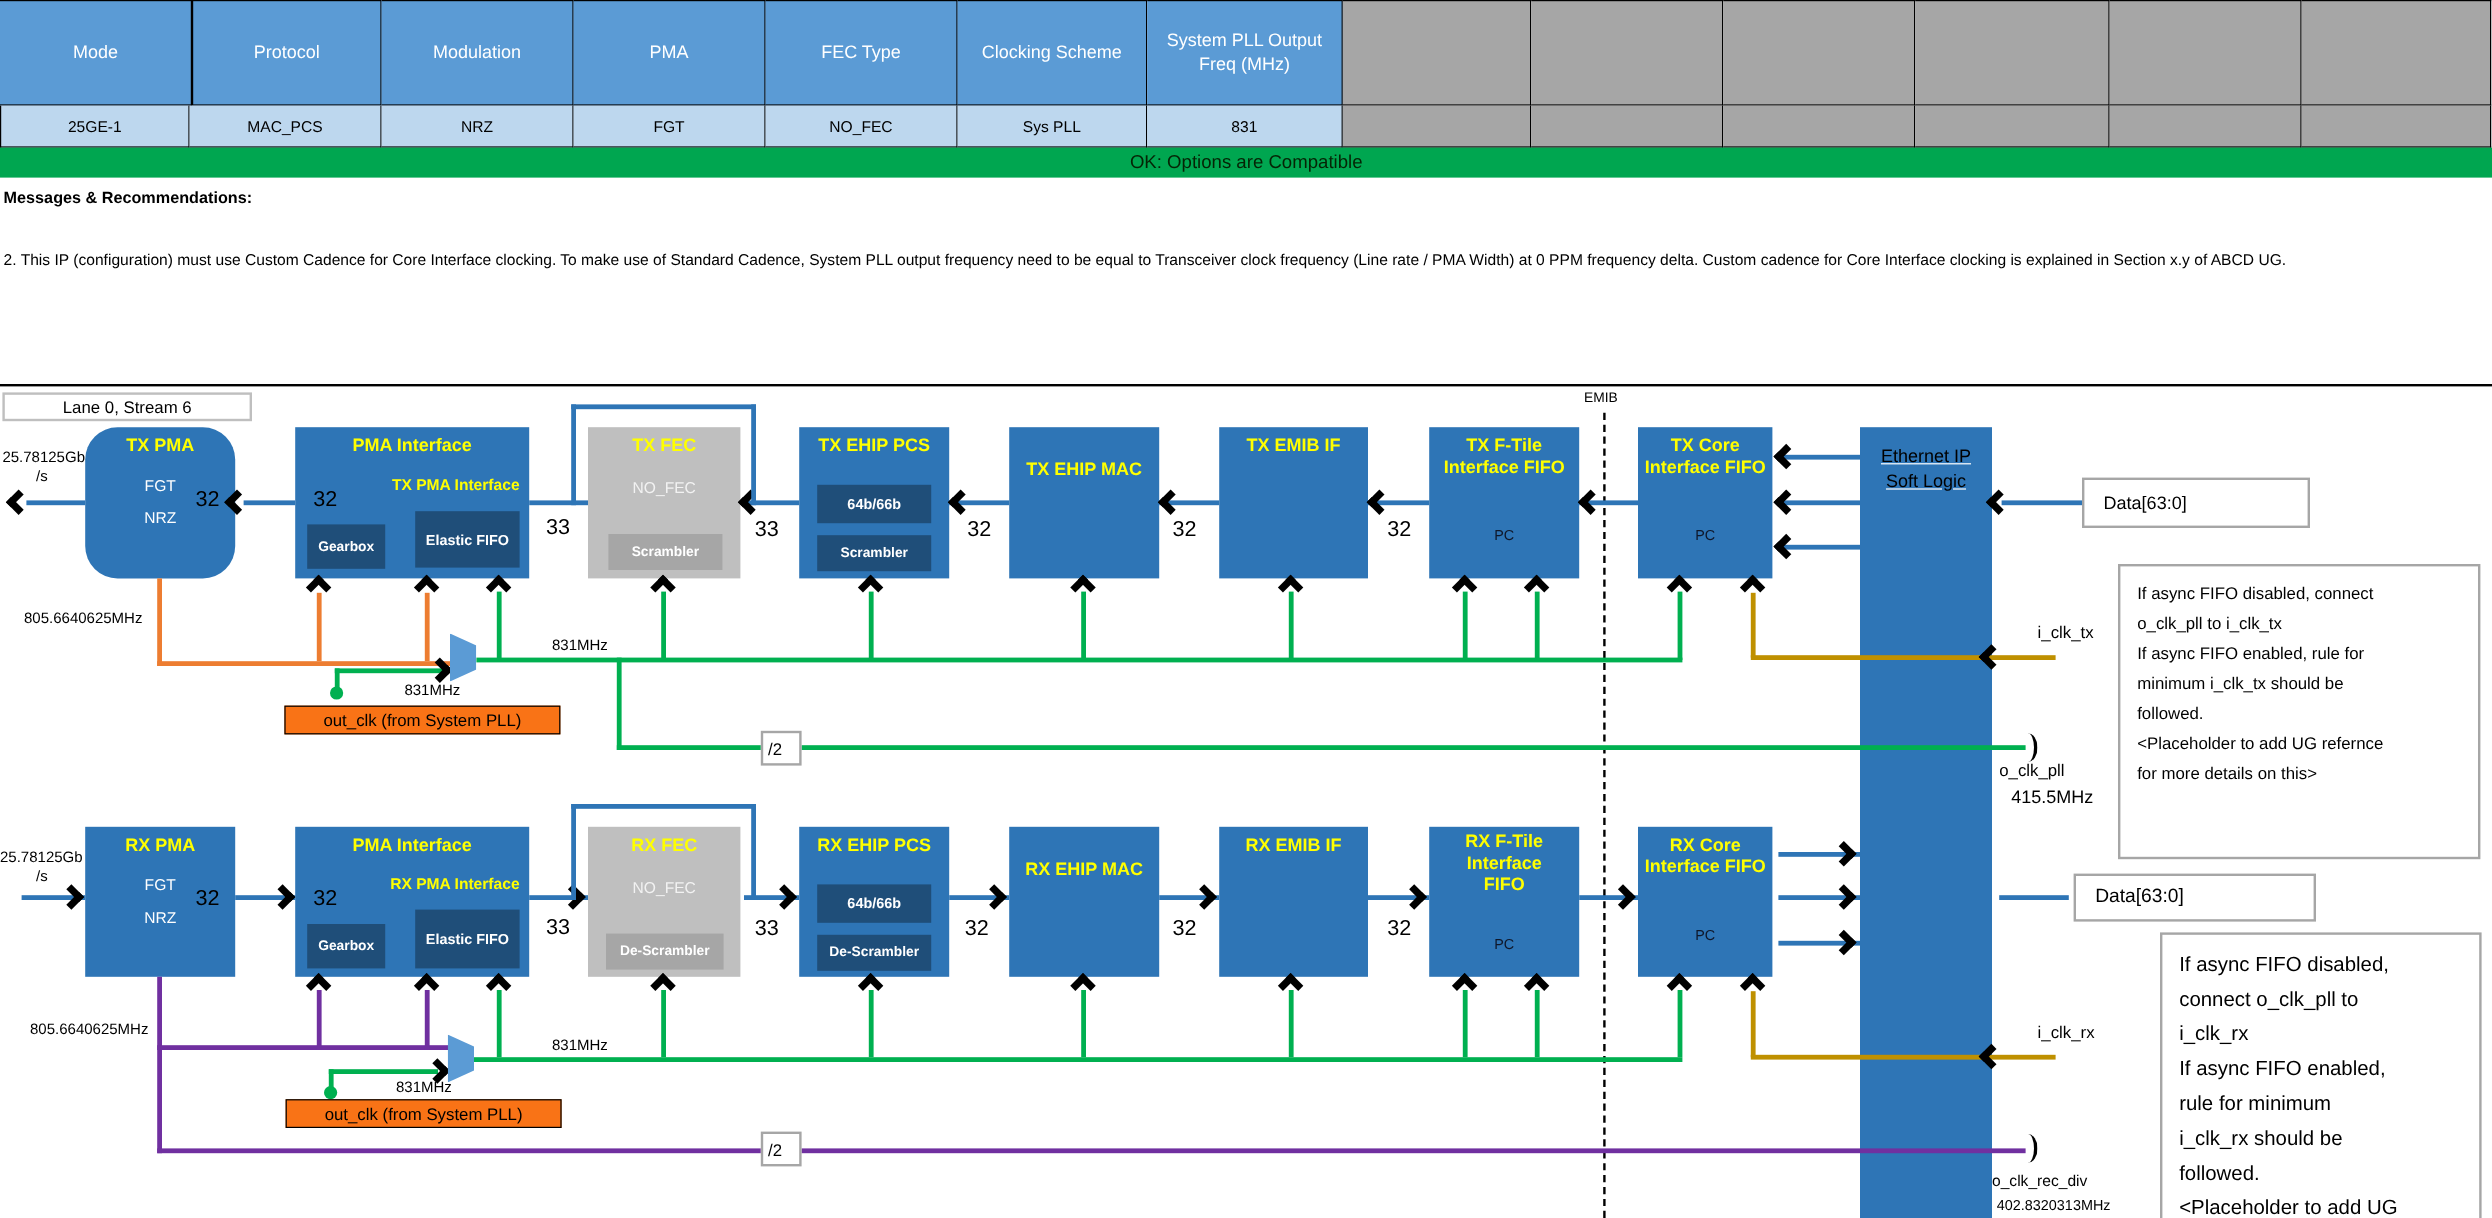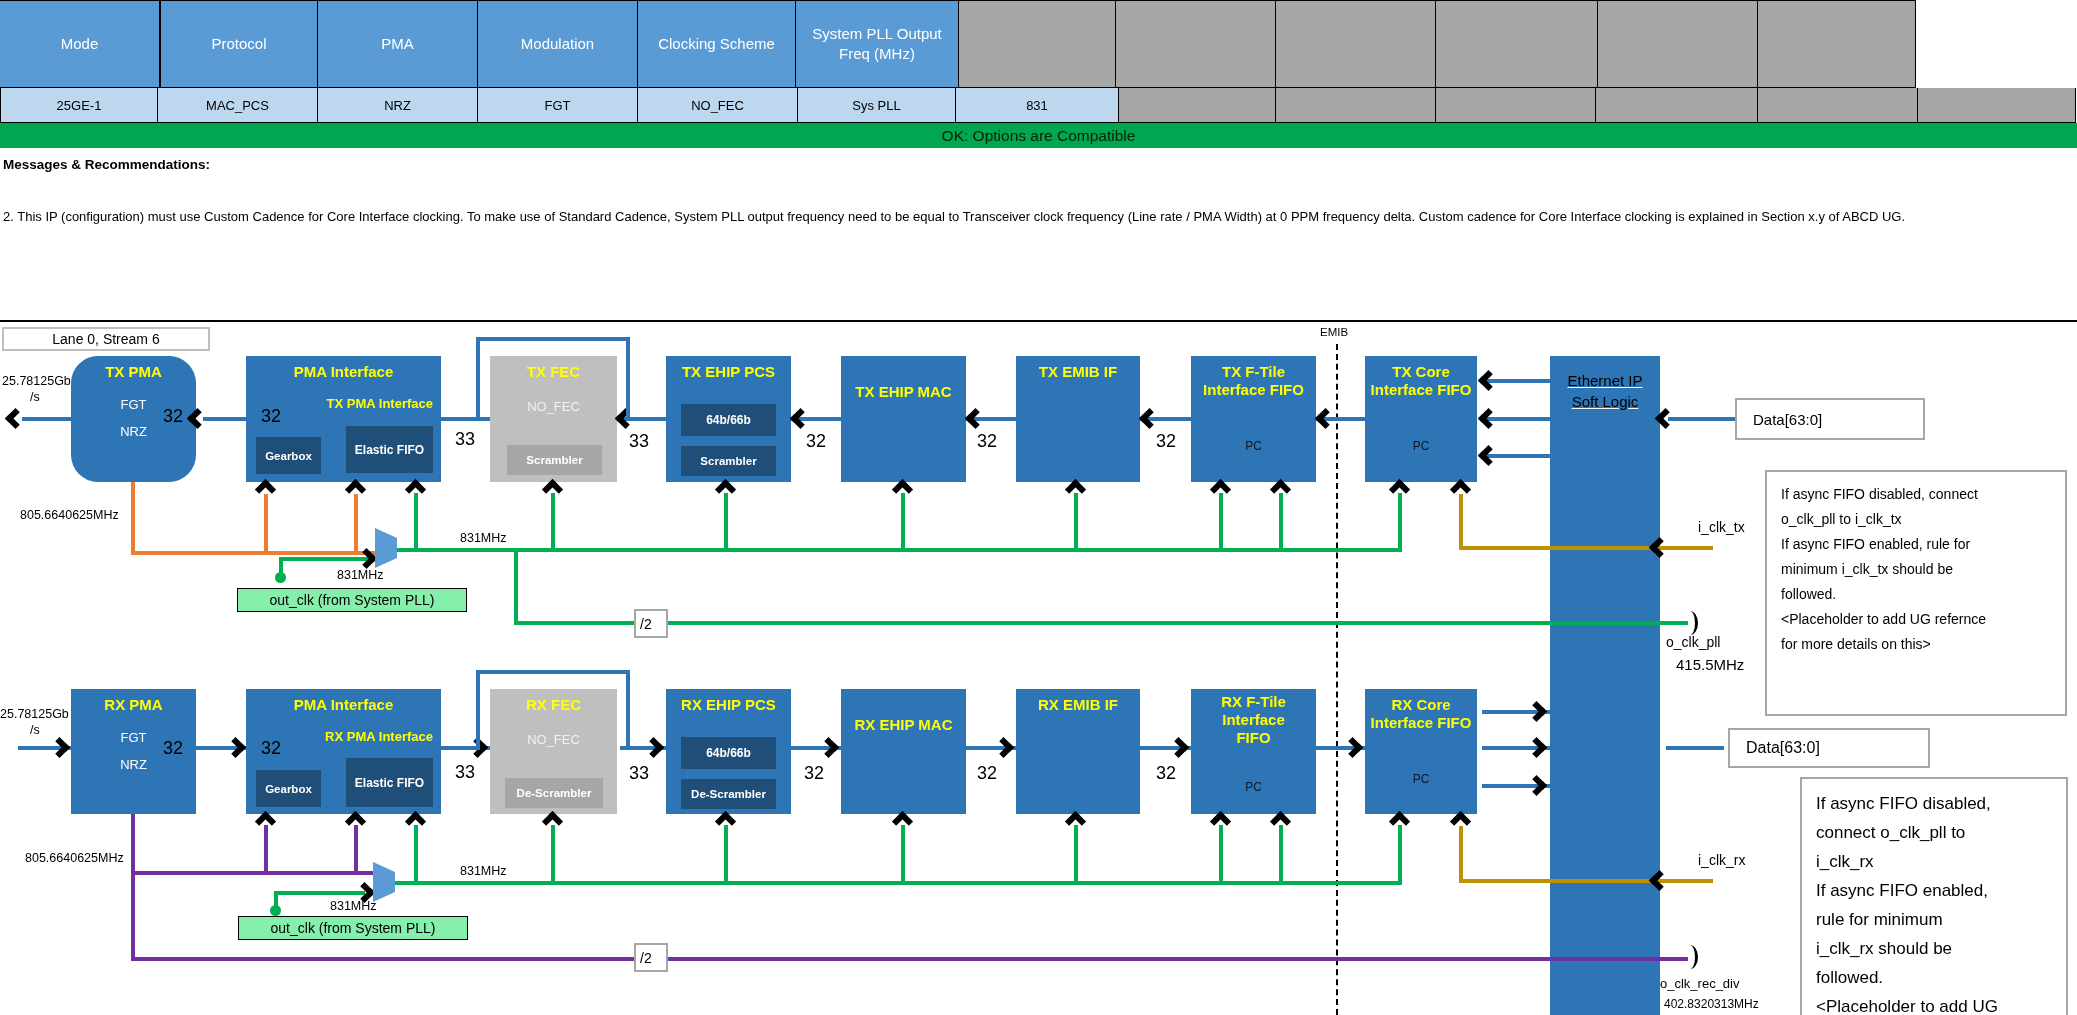--- a/index.html
+++ b/index.html
@@ -37,39 +37,40 @@
   .bluel{background:#2E75B6;} .greenl{background:#00B050;} .orangel{background:#ED7D31;}
   .purplel{background:#7030A0;} .goldl{background:#BF9000;}
   .num{position:absolute;font-size:18px;color:#000;}
   .lbl{position:absolute;color:#000;white-space:nowrap;}
   .cv{position:absolute;width:9px;height:9px;}
   .cl{border-left:6px solid #000;border-top:6px solid #000;transform:rotate(-45deg);}
   .cr{border-right:6px solid #000;border-top:6px solid #000;transform:rotate(45deg);}
   .cu{border-left:6px solid #000;border-top:6px solid #000;transform:rotate(45deg);}
   .curve{position:absolute;width:13px;height:24px;border-right:3px solid #000;border-radius:50%;}
   .wbox{position:absolute;background:#fff;border:2px solid #A6A6A6;box-sizing:border-box;}
-  .blackbox{position:absolute;background:#86efac;border:1.5px solid #000;box-sizing:border-box;
+  .blackbox{position:absolute;background:#f97316;border:1.5px solid #000;box-sizing:border-box;
             display:flex;align-items:center;justify-content:center;font-size:14px;color:#000;}
   .mux{position:absolute;width:22px;height:40px;background:#5B9BD5;
        clip-path:polygon(0 0,100% 25%,100% 75%,0 100%);}
   .dot{position:absolute;width:11px;height:11px;border-radius:50%;background:#00B050;}
   .dashv{position:absolute;width:0;border-left:2px dashed #000;}
   .note{position:absolute;background:#fff;border:2px solid #A6A6A6;box-sizing:border-box;color:#000;white-space:pre-line;}
 </style>
 </head>
 <body>
 
 <div id="screen">
 
   <div>
     <div class="trow">
       <div class="cell hcell c1">Mode</div>
       <div class="cell hcell c0">Protocol</div>
+      <div class="cell hcell c2">Modulation</div>
       <div class="cell hcell c3">PMA</div>
-      <div class="cell hcell c2">Modulation</div>
+      <div class="cell hcell c4">FEC Type</div>
       <div class="cell hcell c5">Clocking Scheme</div>
       <div class="cell hcell c6">System PLL Output Freq (MHz)</div>
       <div class="cell hcell gcell c7"></div>
       <div class="cell hcell gcell c8"></div>
       <div class="cell hcell gcell c9"></div>
       <div class="cell hcell gcell c10"></div>
       <div class="cell hcell gcell c11"></div>
       <div class="cell hcell gcell c12"></div>
     </div>
     <div class="trow">

